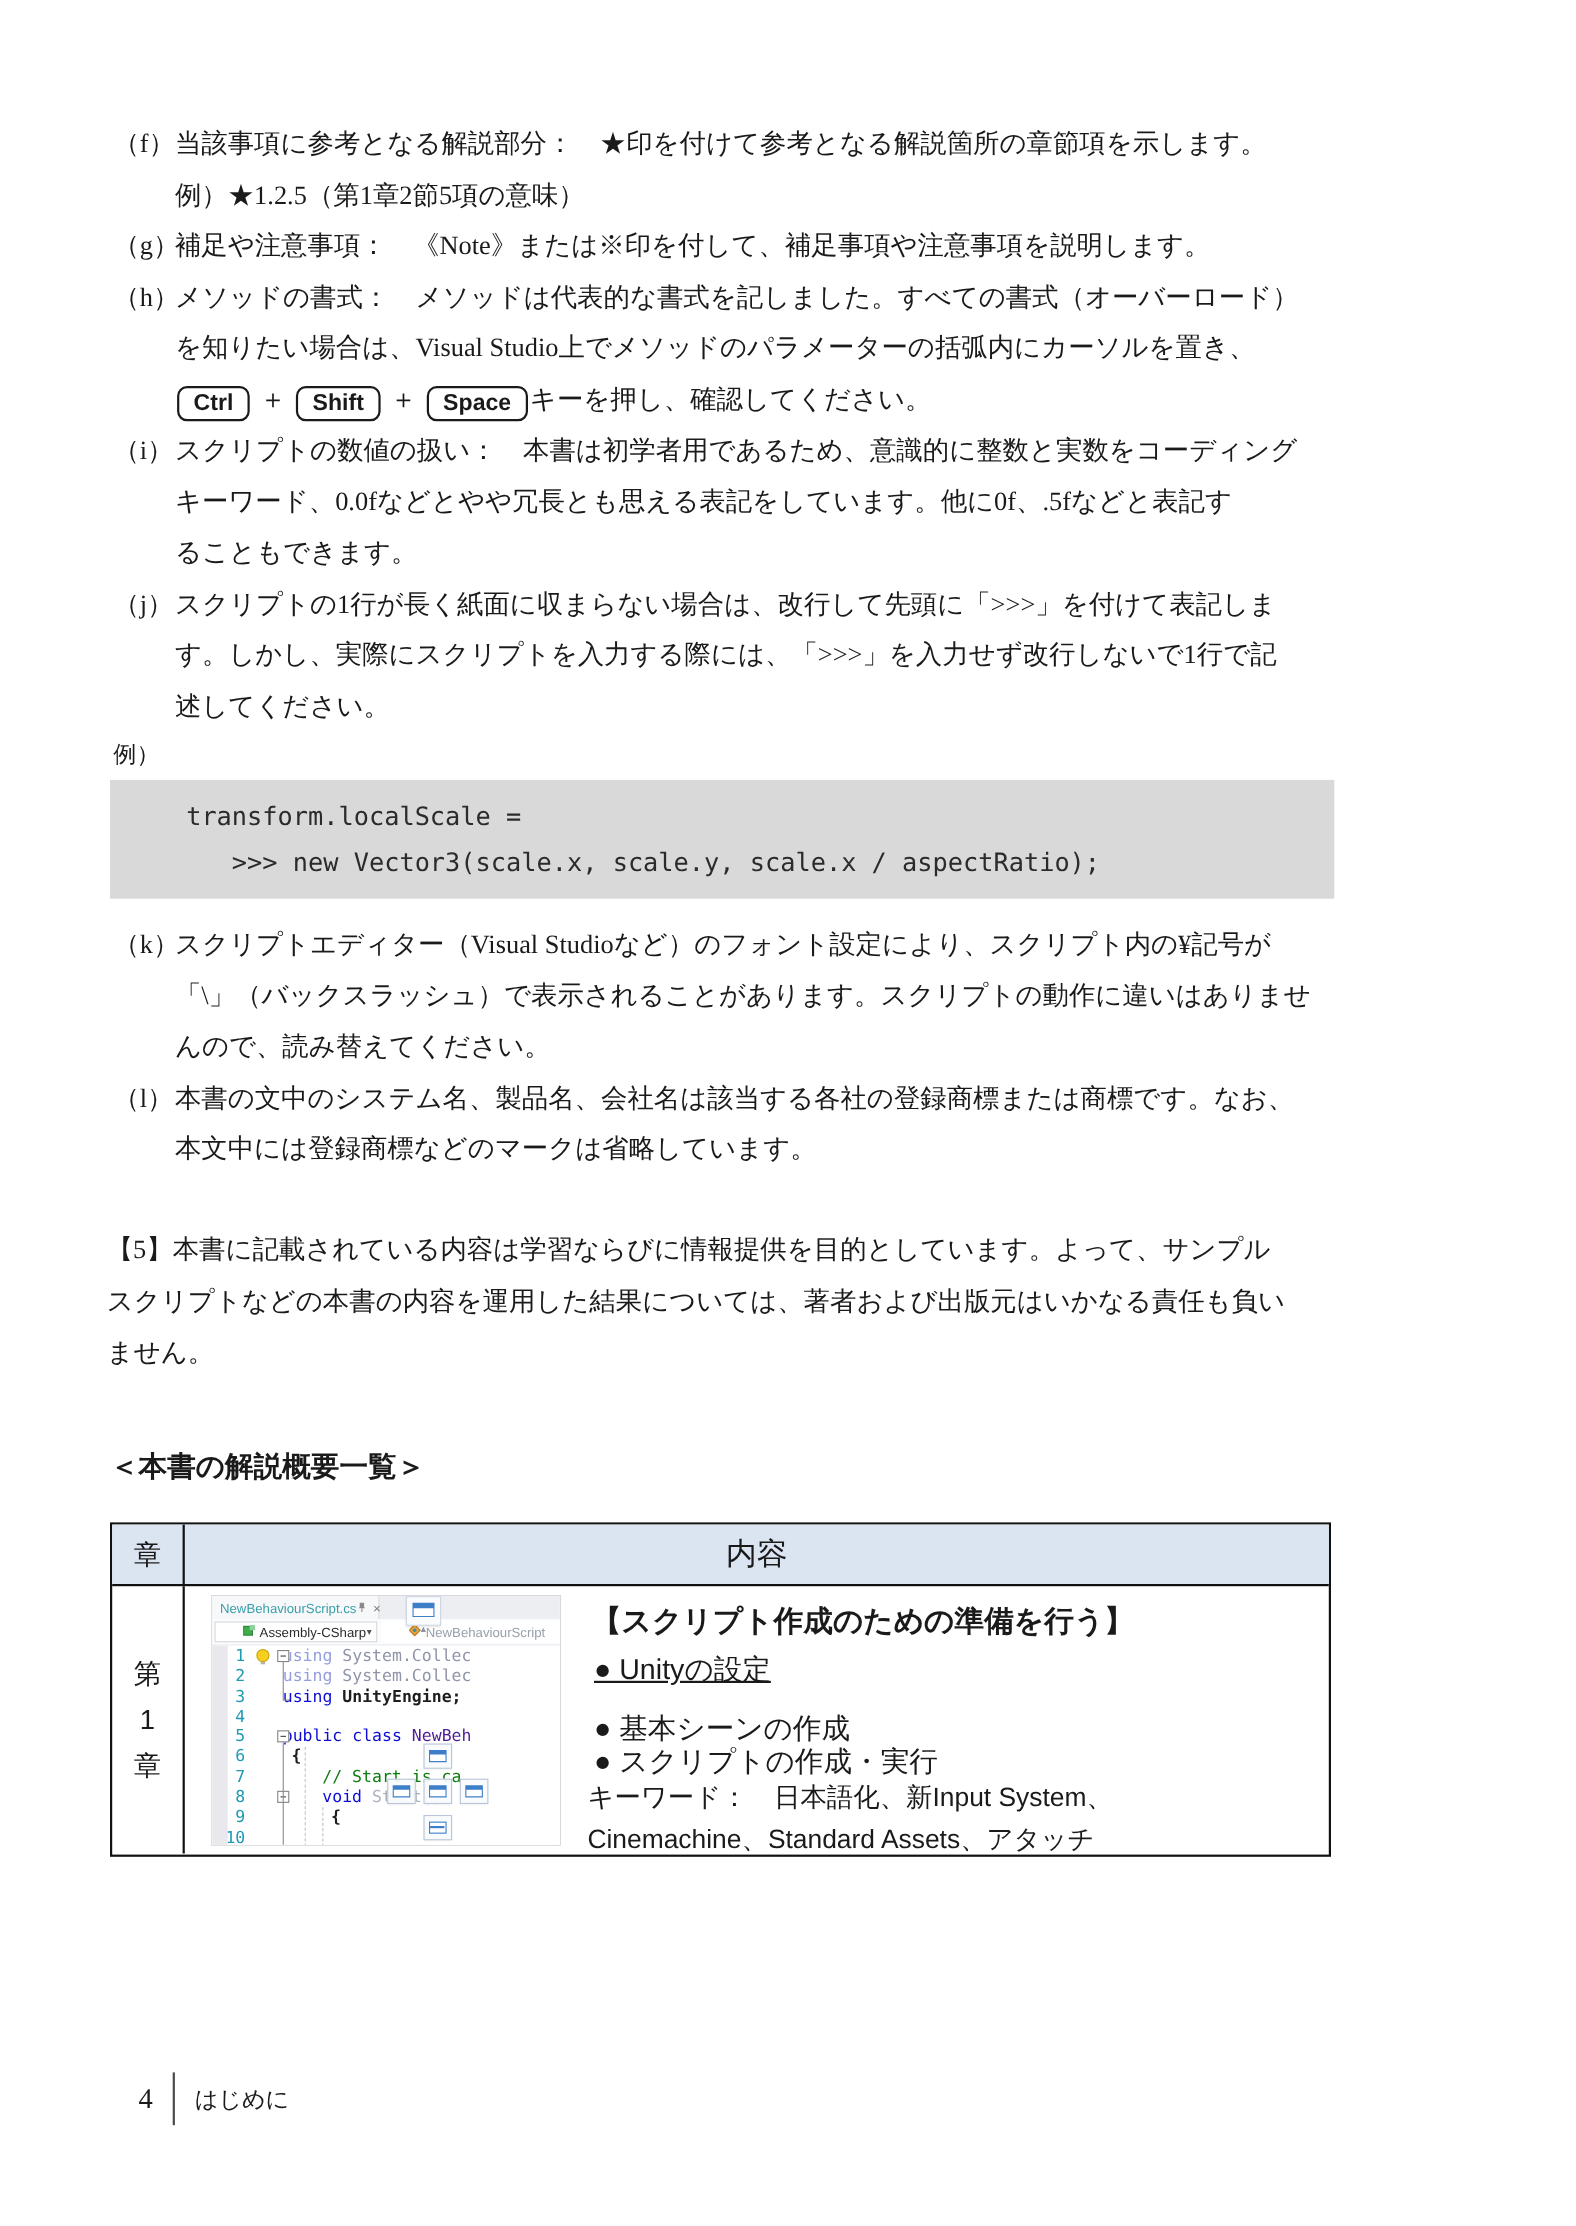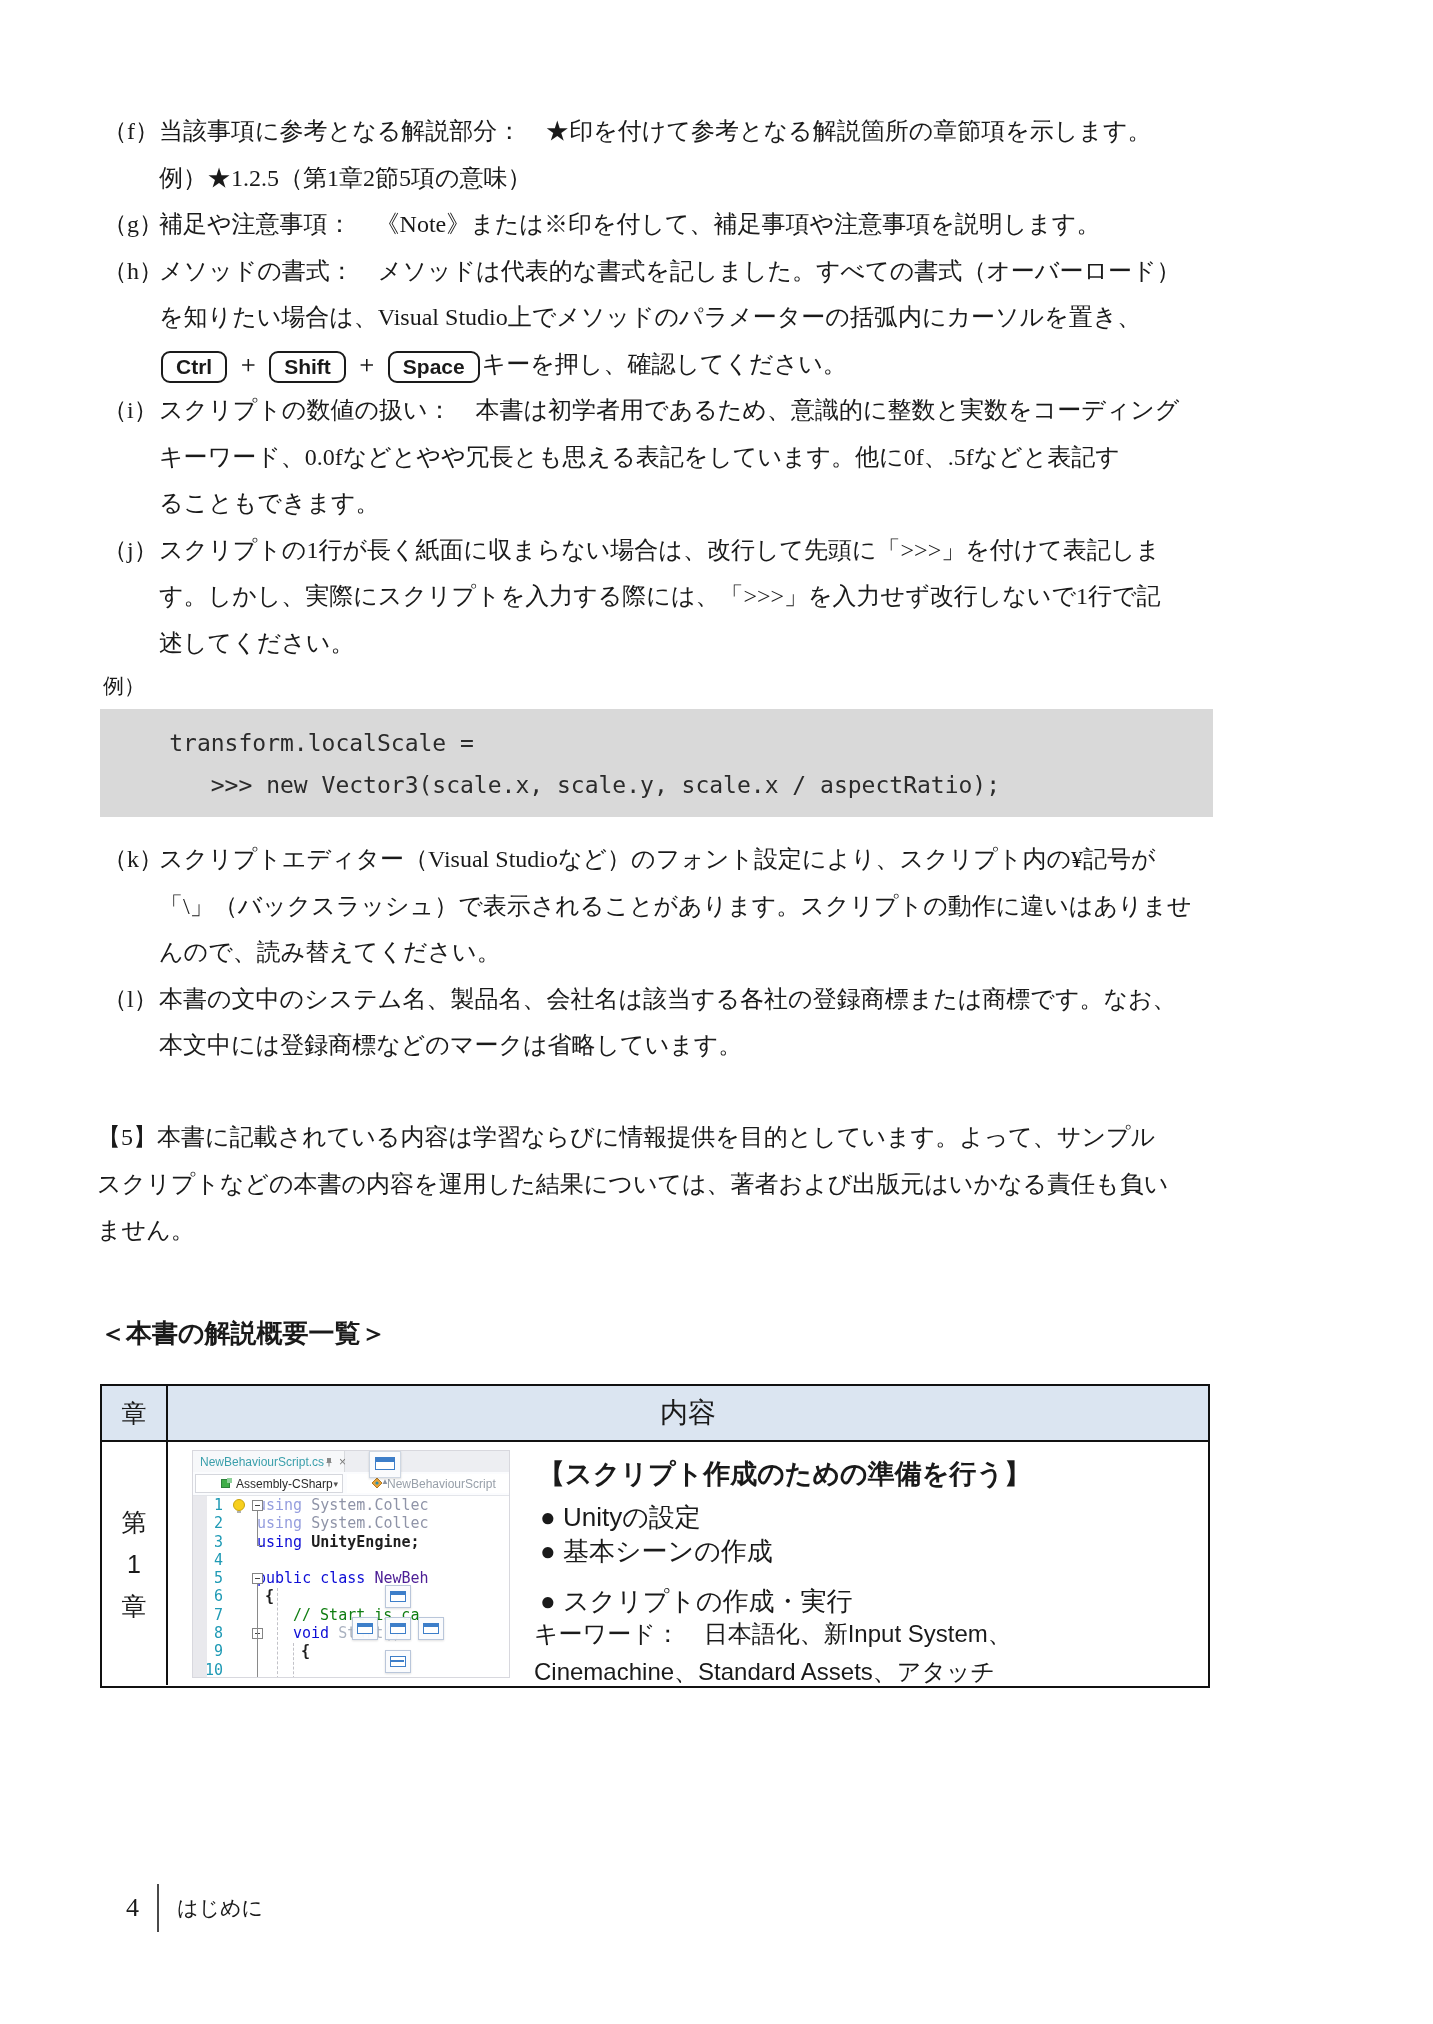--- a/index.html
+++ b/index.html
@@ -242,22 +242,22 @@
             <div class="dcell d-right">
                 <div class="dicon"></div>
               </div>
             <div class="dcell d-bottom split">
                 <div class="dicon"></div>
               </div>
           </div>
         </div>
 
         <div class="cell-title">【スクリプト作成のための準備を行う】</div>
-        <div class="cell-bullet" style="top:58px;">● Unityの設定</div>
-        <div class="cell-bullet" style="top:92px;">● 基本シーンの作成</div>
+        <div class="cell-bullet" style="top:58px;text-decoration:underline;">● Unityの設定</div>
+        <div class="cell-bullet" style="top:112px;">● 基本シーンの作成</div>
         <div class="cell-bullet" style="top:142px;">● スクリプトの作成・実行</div>
         <div class="cell-kw" style="top:176px;">キーワード：　日本語化、新Input System、</div>
         <div class="cell-kw" style="top:214px;">Cinemachine、Standard Assets、アタッチ</div>
       </div>
     </div>
   </div>
 
   <div class="footer">
     <span class="footer-page">4</span>
     <span class="footer-divider"></span>

